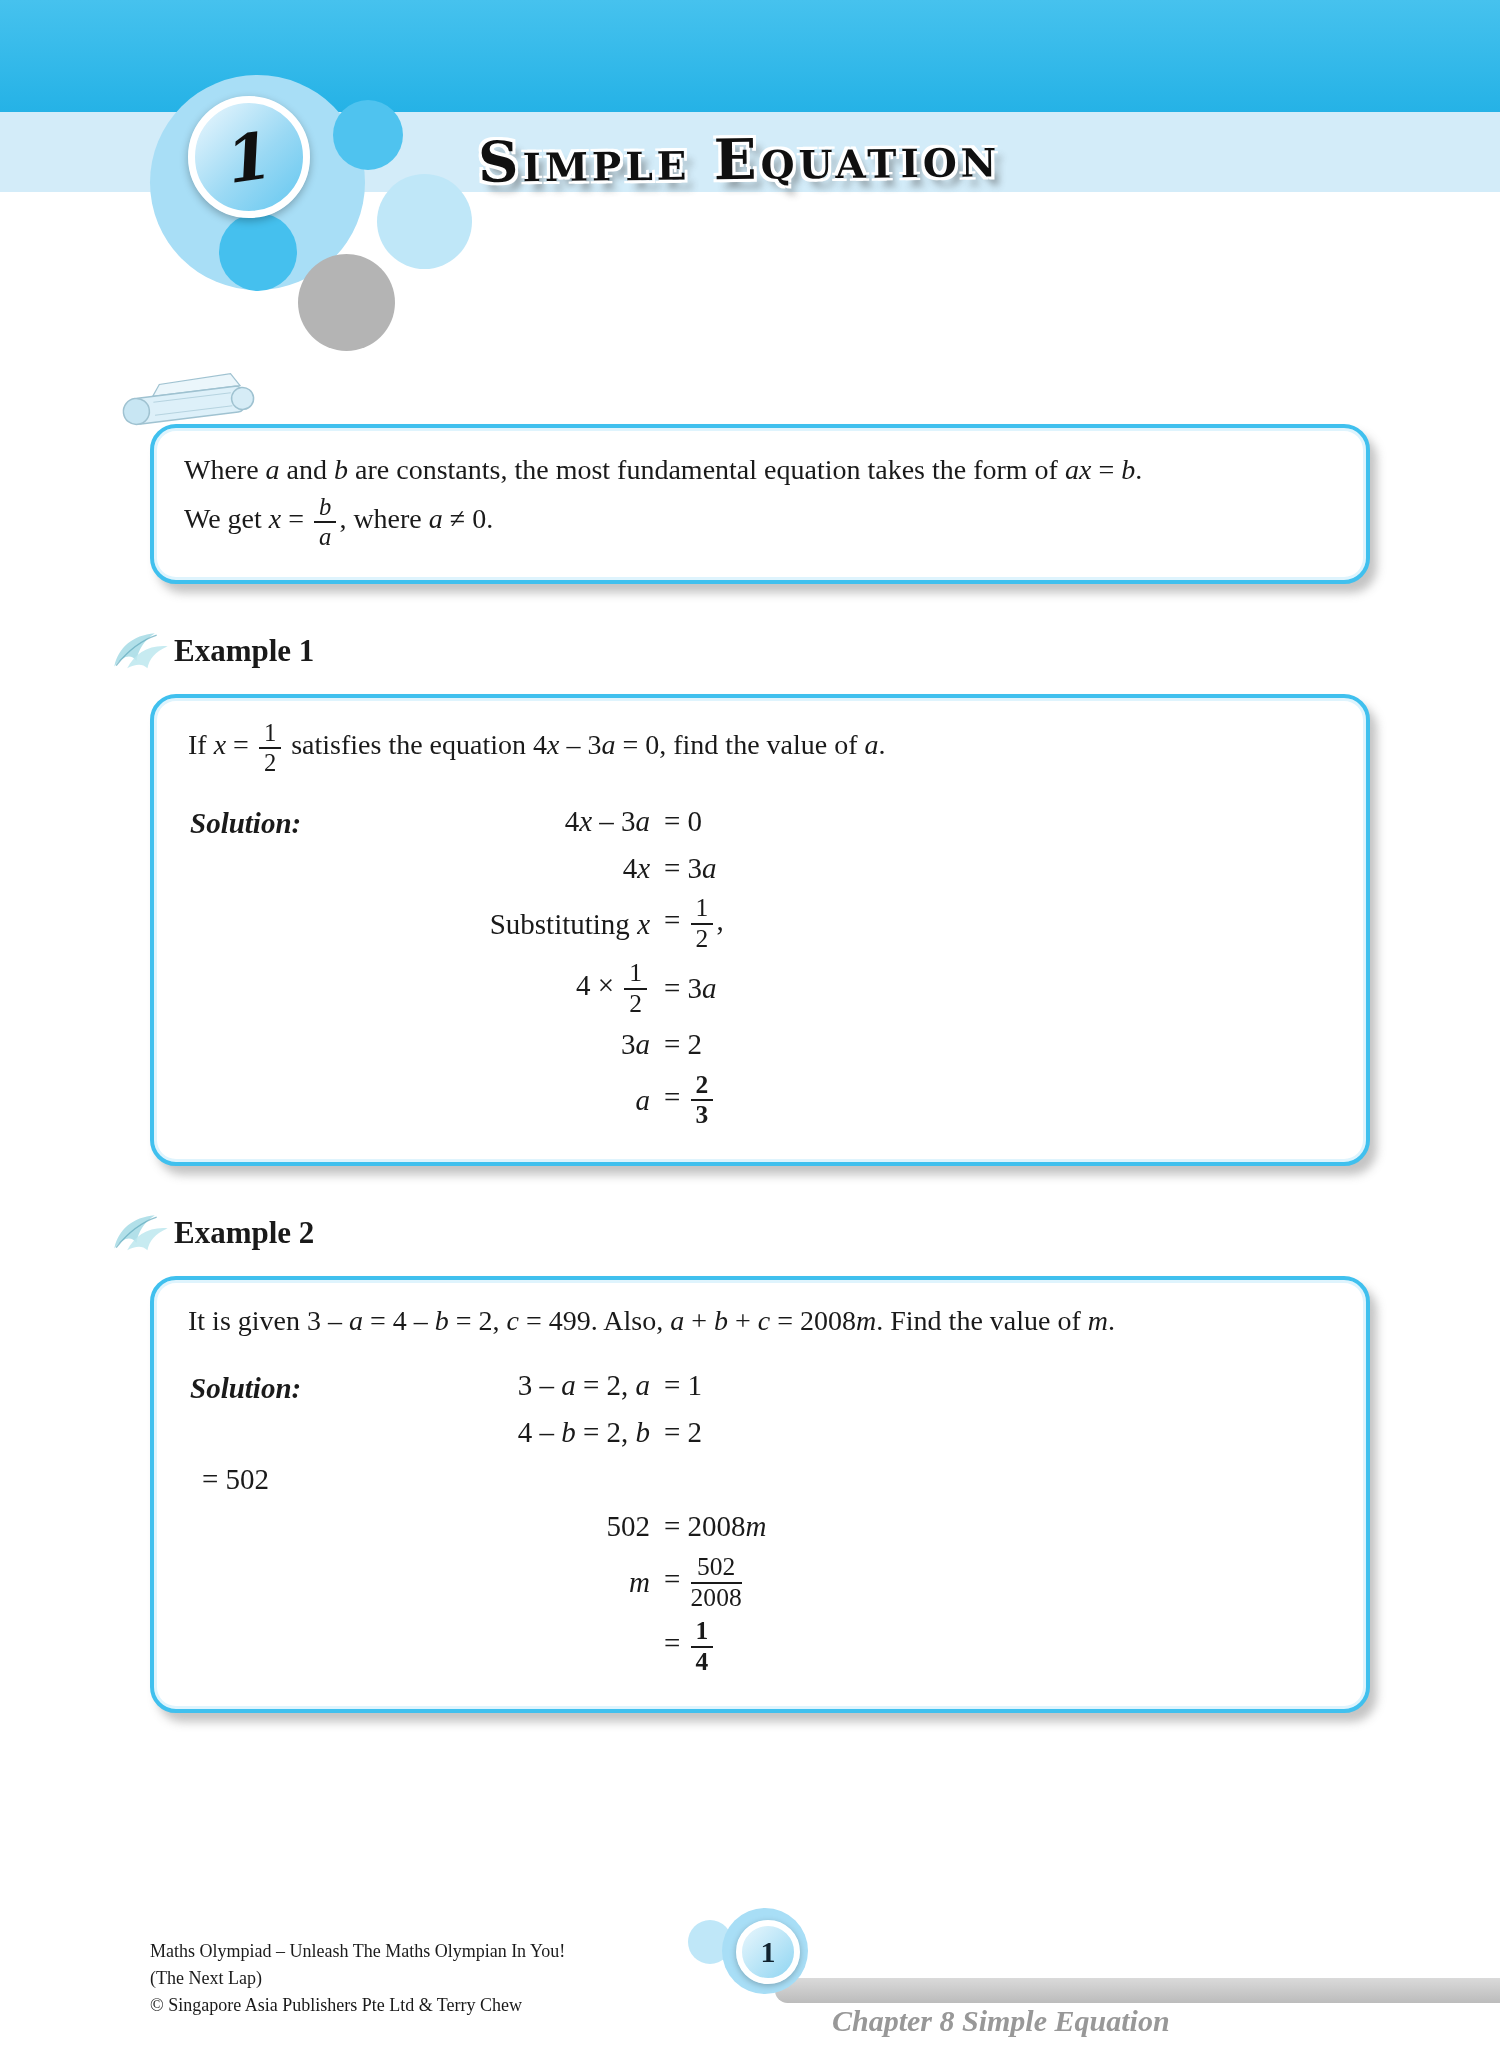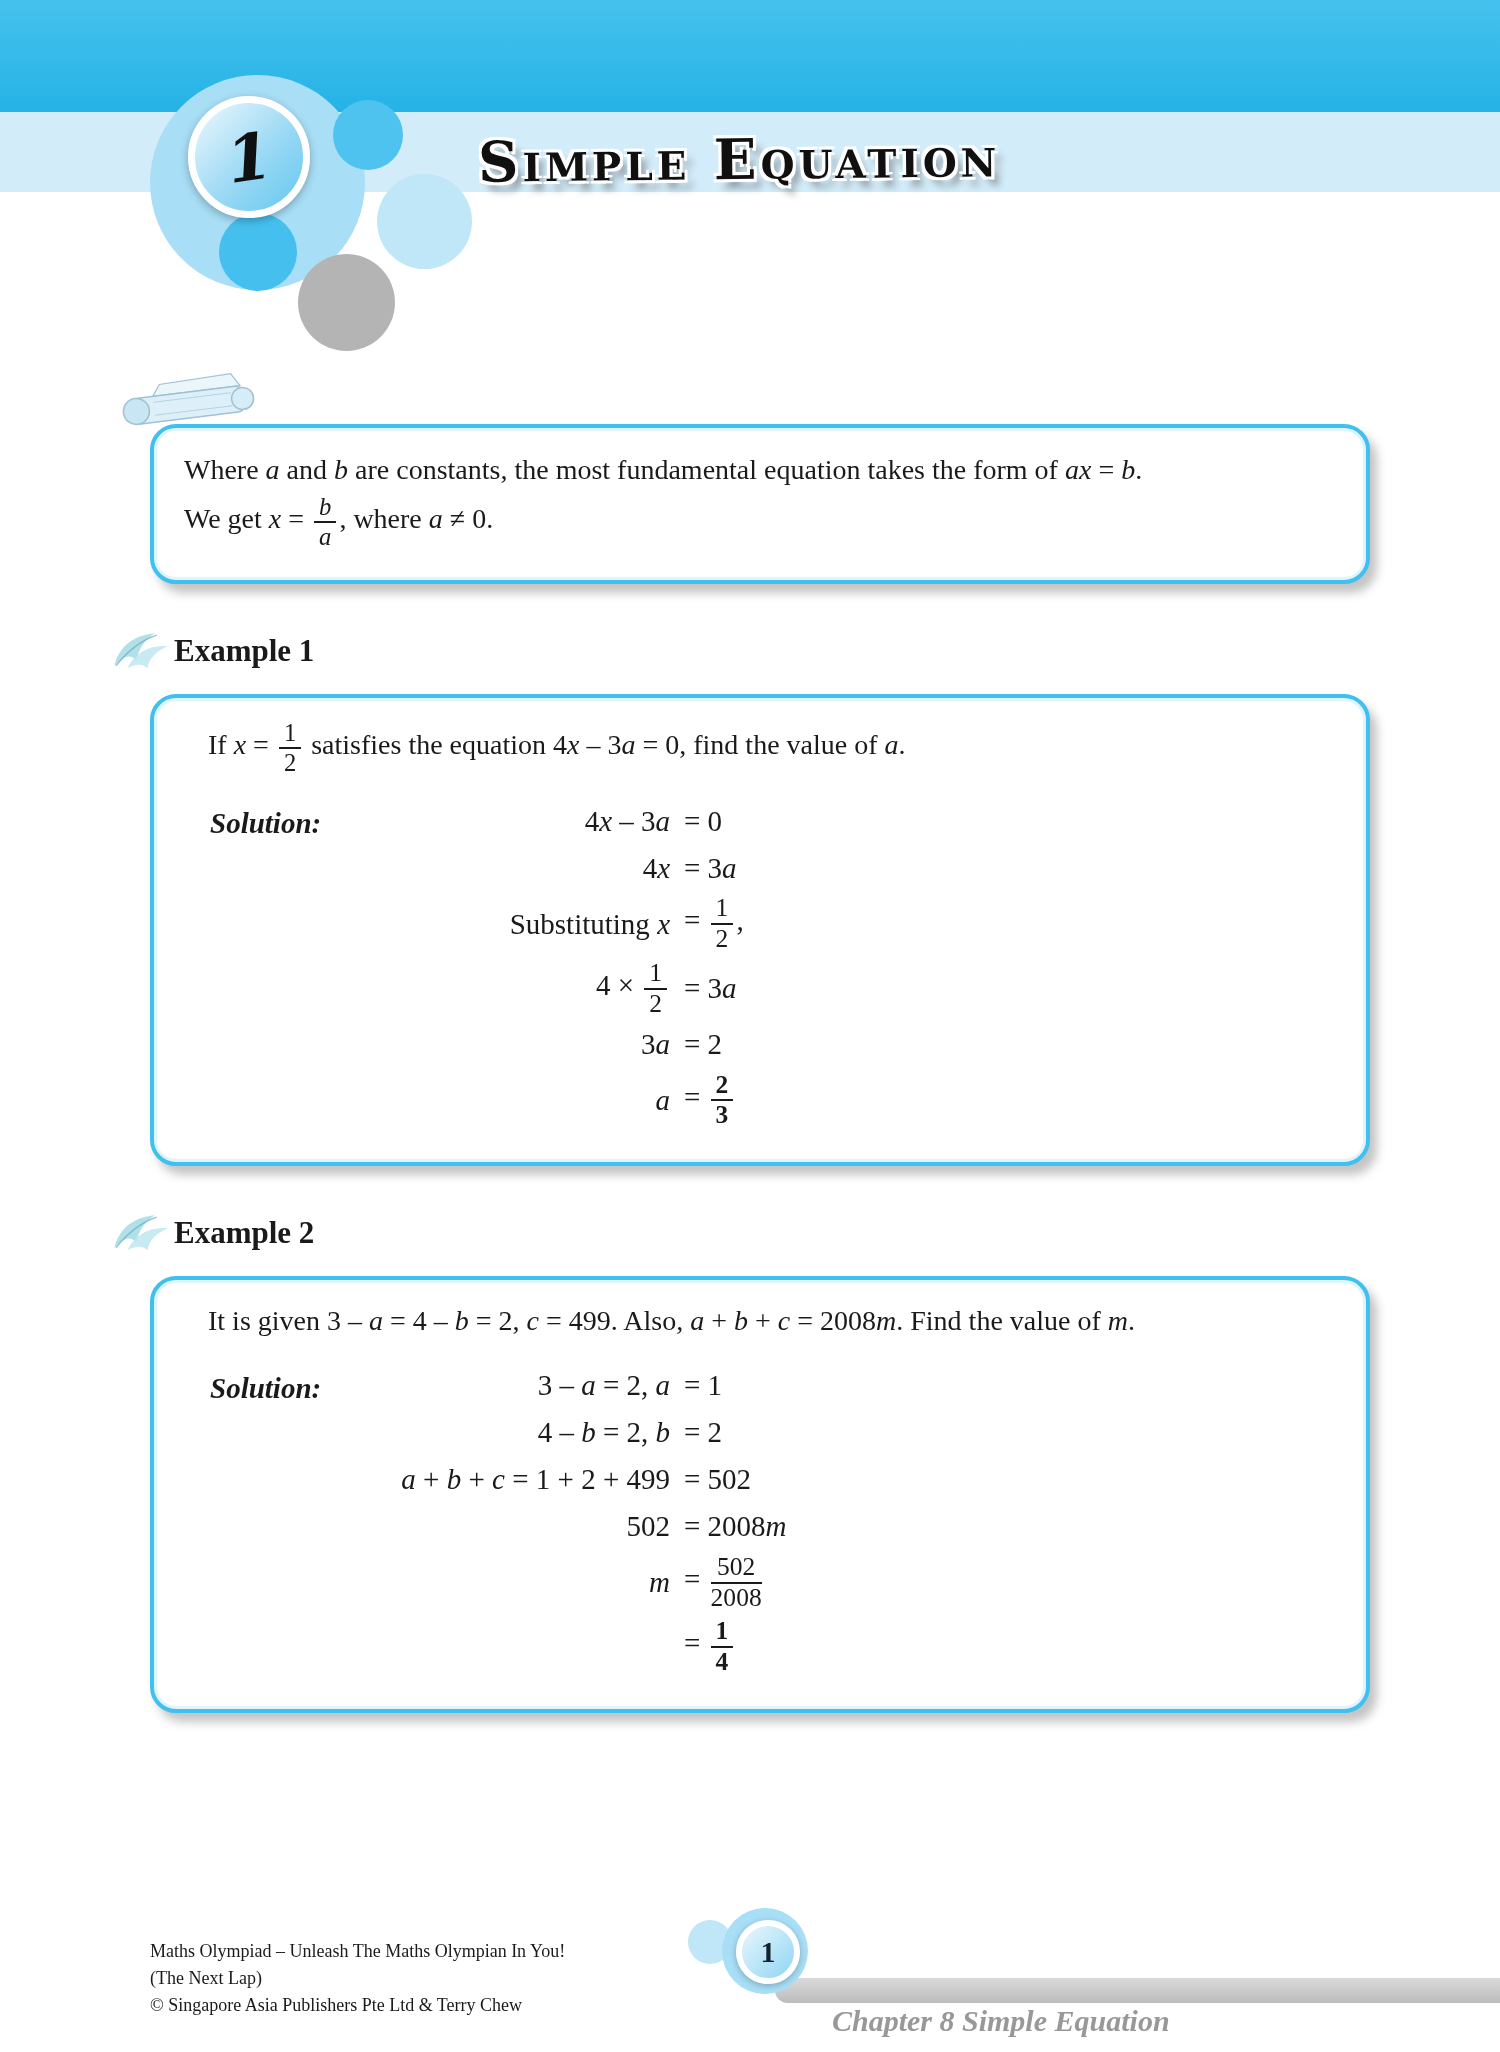--- a/index.html
+++ b/index.html
@@ -30,21 +30,21 @@
   .page-title{position:absolute;left:478px;top:126px;margin:0;z-index:3;
     font-family:"DejaVu Serif",serif;font-size:56px;font-weight:800;
     font-variant:small-caps;letter-spacing:4px;color:#101010;transform:rotate(-0.6deg);
     text-shadow:-3px -3px 0 #fff,3px -3px 0 #fff,-3px 3px 0 #fff,3px 3px 0 #fff,
       7px 9px 7px rgba(60,60,60,.45);}
 
   
   .content{position:absolute;left:150px;top:424px;width:1220px;z-index:4;}
   .panel{border:4px solid #40c0ee;border-radius:26px;background:#fff;
     box-shadow:7px 9px 10px rgba(125,125,125,.45), inset 0 0 0 3px #dff4fd;
-    padding:22px 54px 26px;position:relative;}
+    padding:22px 34px 26px;position:relative;}
   .intro-panel{padding:18px 30px 22px;}
   .intro-line{font-size:28px;margin:8px 0;}
   .scroll-icon{position:absolute;left:-40px;top:-58px;z-index:5;}
 
   .ex-head{display:flex;align-items:center;gap:0;margin:42px 0 18px -42px;}
   .ex-head .label{font-size:31px;font-weight:bold;}
   .leaf-icon{flex:0 0 auto;}
 
   .problem{font-size:28px;line-height:1.35;}
   .solution{position:relative;margin-top:26px;}
@@ -188,21 +188,20 @@
       <span class="solution-label">Solution:</span>
       <div class="eqrow">
         <span class="eq-lhs"><span>3 – </span><span class="it">a</span><span> = 2, </span><span class="it">a</span></span>
         <span class="eq-rhs"><span>= 1</span></span>
       </div>
       <div class="eqrow">
         <span class="eq-lhs"><span>4 – </span><span class="it">b</span><span> = 2, </span><span class="it">b</span></span>
         <span class="eq-rhs"><span>= 2</span></span>
       </div>
       <div class="eqrow">
-        <span class="eq-lhs"><span class="it">a</span><span> + </span><span class="it">b</span><span> + </span><span class="it">c</span><span> = 1 + 2 + 499</span></span>
         <span class="eq-rhs"><span>= 502</span></span>
       </div>
       <div class="eqrow">
         <span class="eq-lhs"><span>502</span></span>
         <span class="eq-rhs"><span>= 2008</span><span class="it">m</span></span>
       </div>
       <div class="eqrow">
         <span class="eq-lhs"><span class="it">m</span></span>
         <span class="eq-rhs"><span>= </span><span class="frac">
               <span class="num">502</span>

